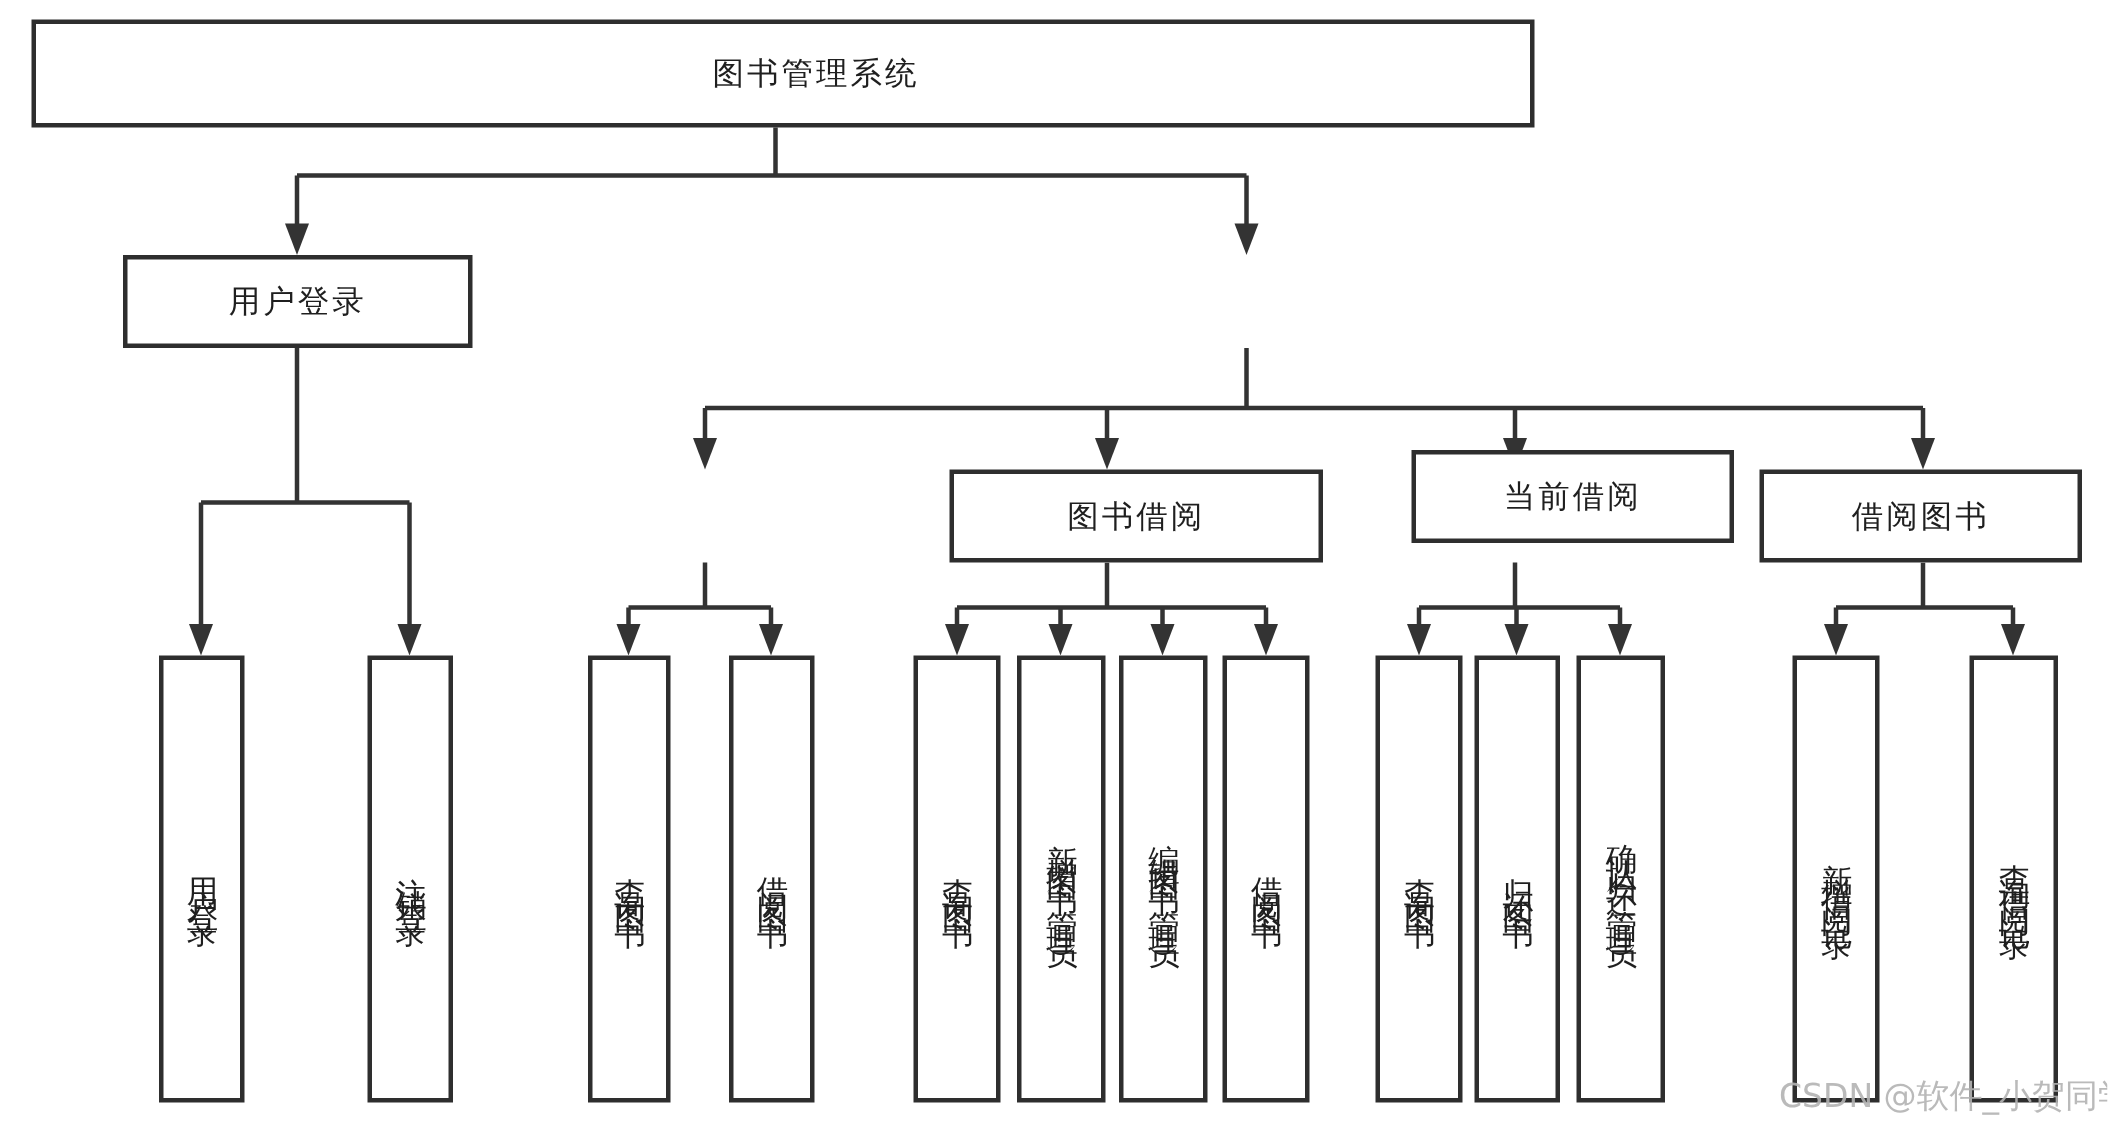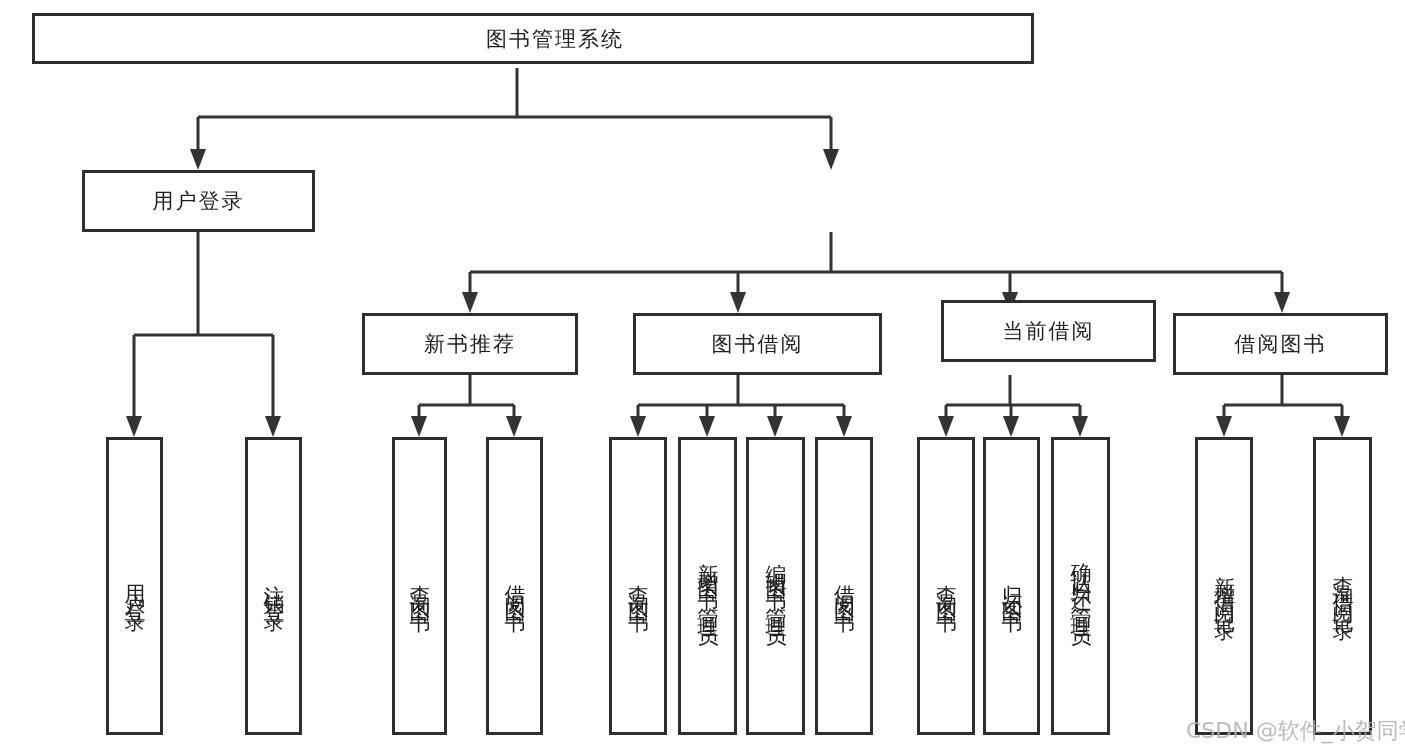--- a/index.html
+++ b/index.html
@@ -83,31 +83,28 @@
       <polygon points="767,416 783,416 775,437"></polygon>
       <polygon points="836,416 852,416 844,437"></polygon>
       <polygon points="938,416 954,416 946,437"></polygon>
       <polygon points="1003,416 1019,416 1011,437"></polygon>
       <polygon points="1072,416 1088,416 1080,437"></polygon>
       <polygon points="1216,416 1232,416 1224,437"></polygon>
       <polygon points="1334,416 1350,416 1342,437"></polygon>
     </g>
   </svg>
 
-  <div class="hbox" style="left:32px; top:13px; width:1002px; height:51px;padding-left:44px;">
+  <div class="hbox" style="left:21px; top:13px; width:1002px; height:72px;padding-left:44px;">
     <span>图书管理系统</span>
   </div>
 
   <div class="hbox" style="left:82px; top:170px; width:233px; height:62px;">
     <span>用户登录</span>
   </div>
 
-  <div class="hbox" style="left:362px; top:313px; width:216px; height:62px;">
-    <span>新书推荐</span>
-  </div>
   <div class="hbox" style="left:633px; top:313px; width:249px; height:62px;">
     <span>图书借阅</span>
   </div>
   <div class="hbox" style="left:902px; top:300px; width:215px; height:62px;margin-left:39px;">
     <span>当前借阅</span>
   </div>
   <div class="hbox" style="left:1173px; top:313px; width:215px; height:62px;">
     <span>借阅图书</span>
   </div>
 

